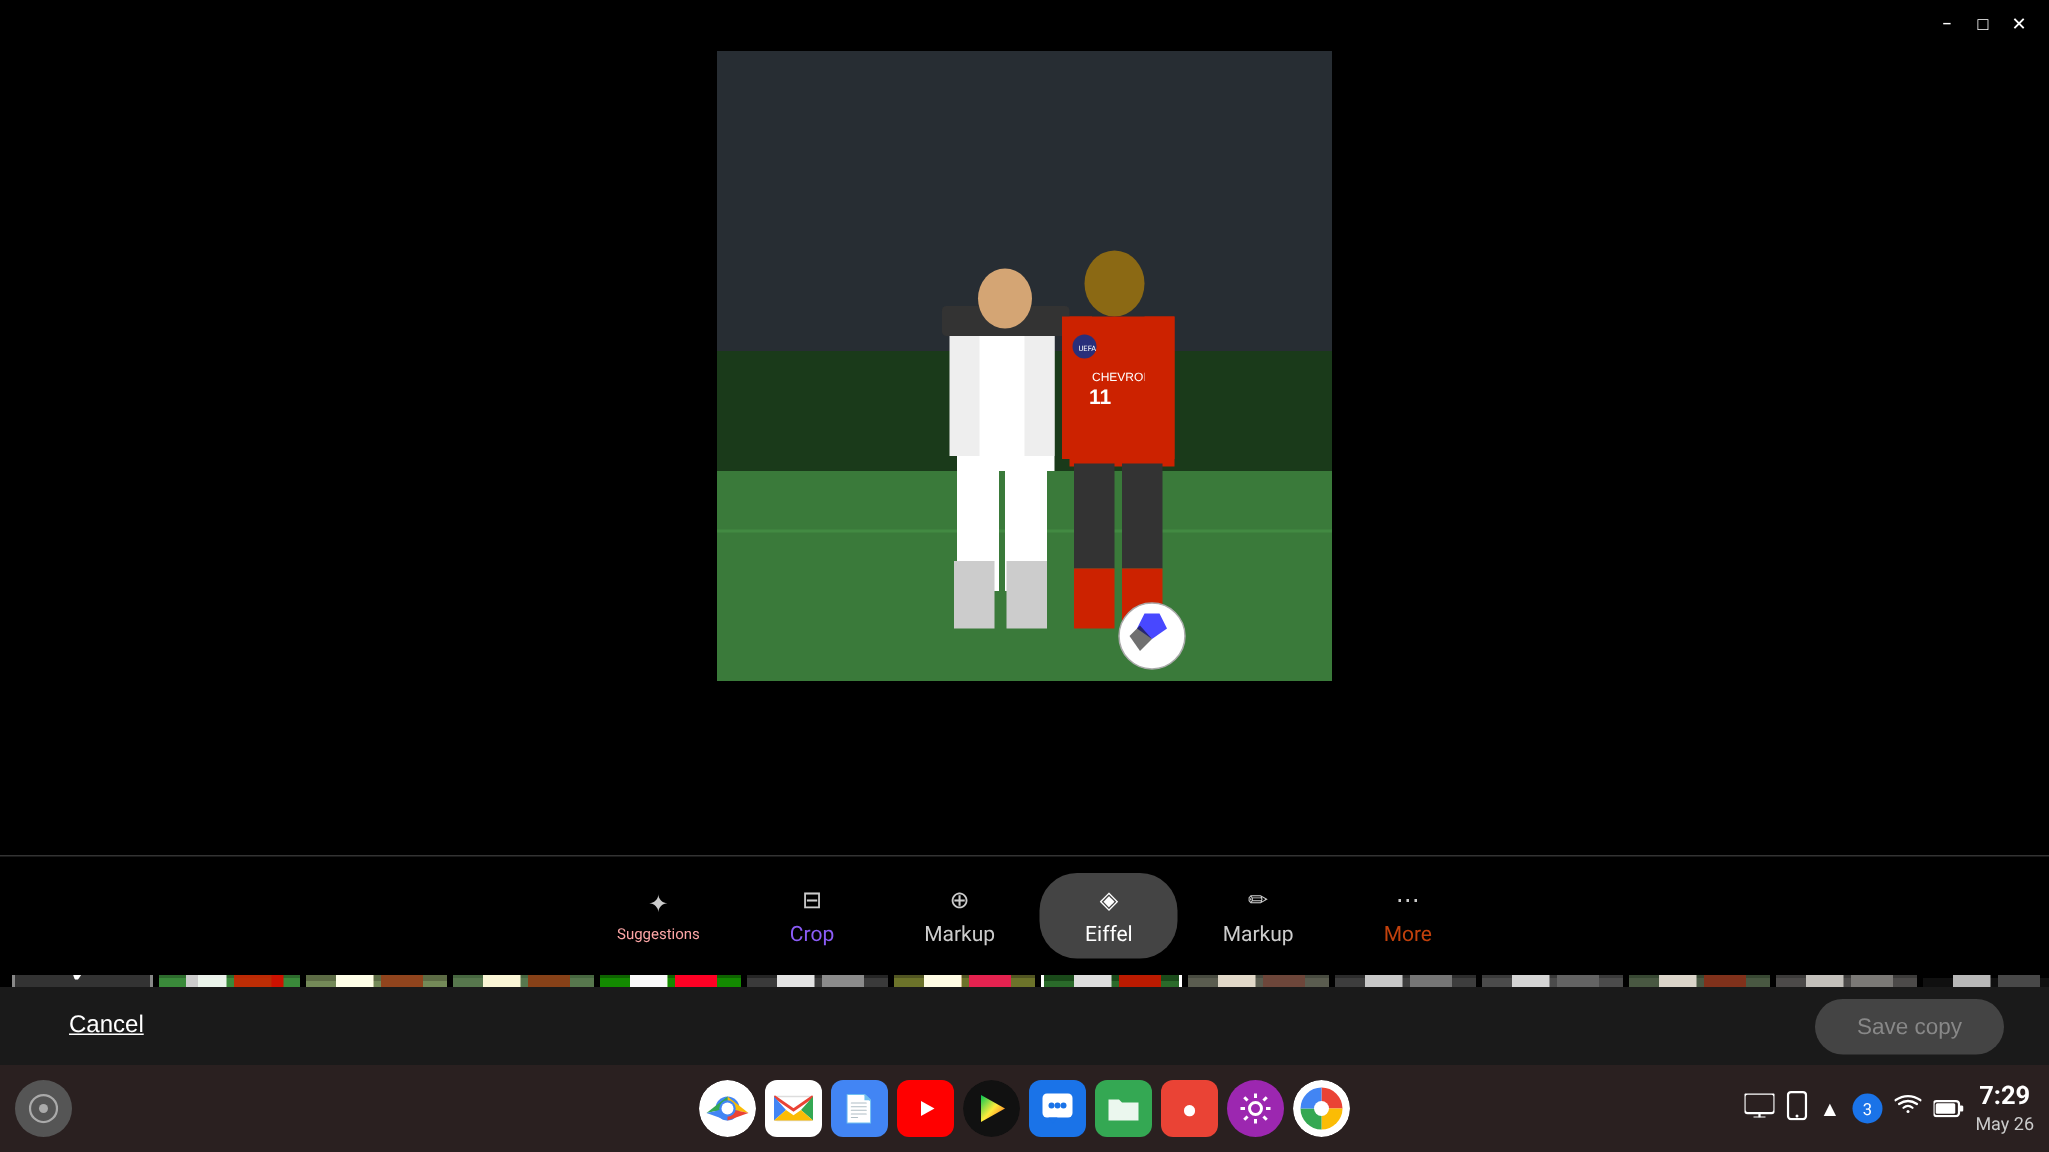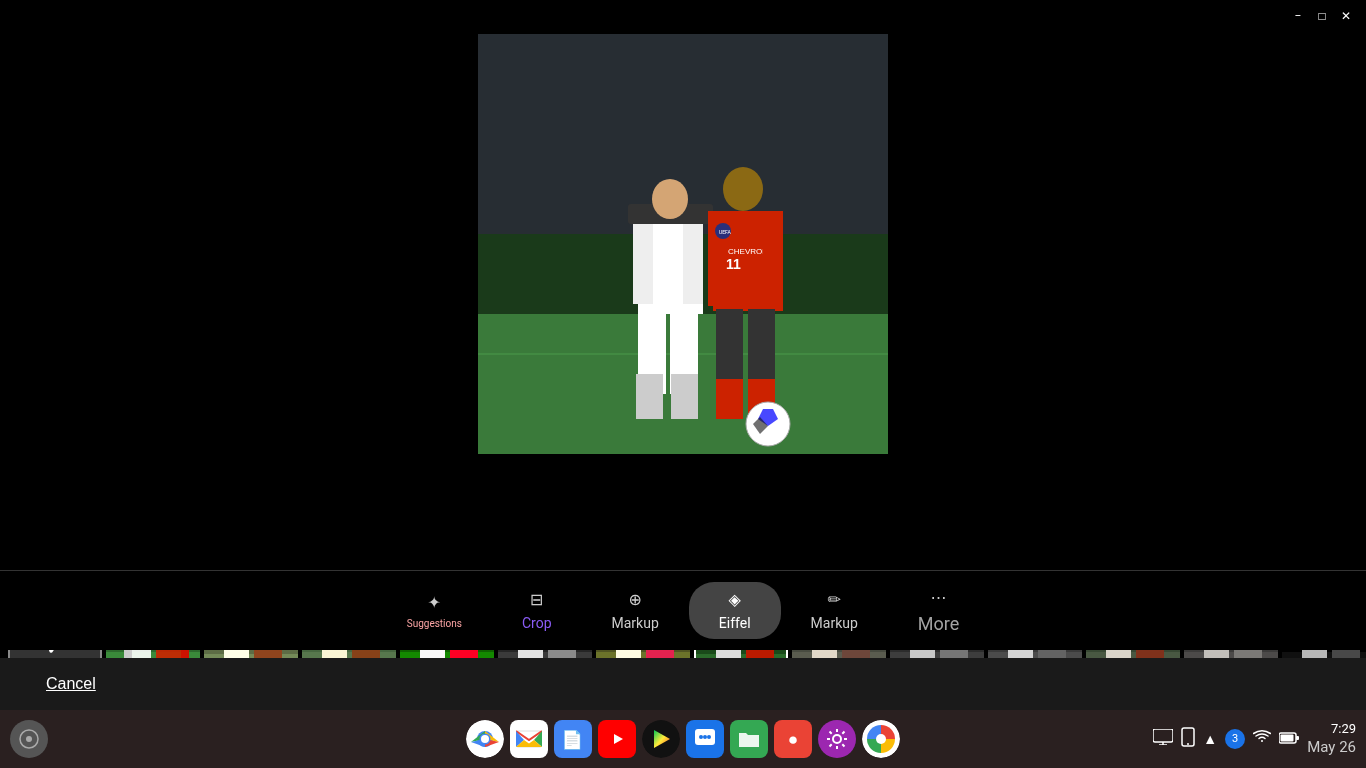--- a/index.html
+++ b/index.html
@@ -475,27 +475,28 @@
       <span style="font-size:14px;color:#fff;">Eiffel</span>
     </div>
 
     <div class="toolbar-item" style="padding:8px 30px;">
       <span class="toolbar-icon" style="font-size:16px;">✏</span>
       <span style="font-size:14px;color:#ccc;">Markup</span>
     </div>
 
     <div class="toolbar-item" style="padding:8px 30px;">
       <span class="toolbar-icon" style="font-size:16px;">⋯</span>
-      <span style="font-size:18px;color:#a3a3a3;">More</span>
+      <span style="font-size:14px;color:#c2410c;">More</span>
     </div>
 
   </div>
 
   <div id="action-bar" style="display:flex;align-items:center;justify-content:space-between;background:#1a1a1a;padding:0 30px;height:52px;">
     <button id="cancel-btn" style="background:transparent;border:none;color:#fff;font-size:16px;cursor:pointer;">Cancel</button>
+    <button id="save-copy-btn" style="background:#444;color:#888;border:none;border-radius:25px;padding:10px 28px;font-size:15px;cursor:pointer;">Save copy</button>
   </div>
 
 </div>
 
 <div id="taskbar" style="position:absolute;bottom:0;left:0;right:0;height:58px;background:#2a2020;display:flex;align-items:center;padding:0 10px;">
 
   <div style="width:38px;height:38px;border-radius:50%;background:#555;display:flex;align-items:center;justify-content:center;margin-right:8px;cursor:pointer;">
     <svg width="20" height="20" viewBox="0 0 20 20">
       <circle cx="10" cy="10" r="9" fill="none" stroke="#aaa" stroke-width="1.5"></circle>
       <circle cx="10" cy="10" r="3" fill="#aaa"></circle>
@@ -626,19 +627,19 @@
 
     <div style="cursor:pointer;">
       <svg width="20" height="12" viewBox="0 0 20 12">
           <rect x="0" y="1" width="17" height="10" rx="2" fill="none" stroke="#fff" stroke-width="1.5"></rect>
       <rect x="17" y="4" width="3" height="4" rx="1" fill="#fff"></rect>
       <rect x="1.5" y="2.5" width="13" height="7" rx="1" fill="#fff"></rect>
         </svg>
     </div>
 
     <div style="cursor:pointer;text-align:right;line-height:1.3;">
-      <div style="font-size:13px;font-weight:400;">7:29</div>
-      <div style="font-size:15px;color:#ccc;">May 26</div>
+      <div style="font-size:17px;font-weight:700;text-align:center;">7:29</div>
+      <div style="font-size:12px;color:#ccc;">May 26</div>
     </div>
 
   </div>
 
 </div>
 
 </body></html>

